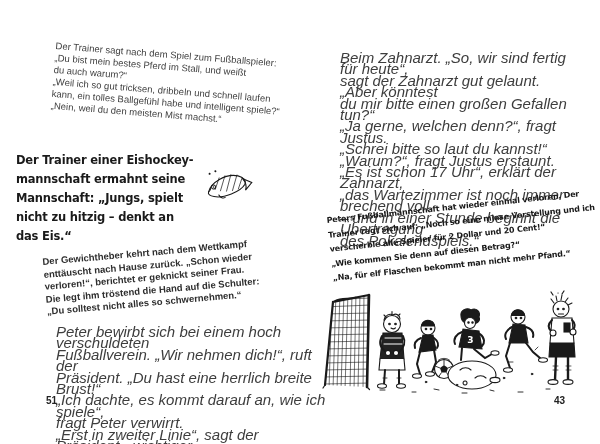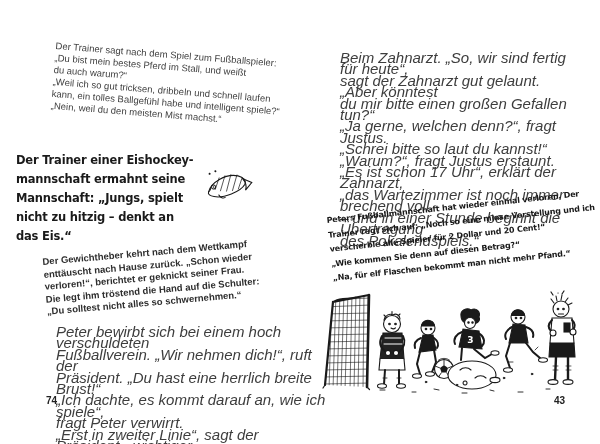--- a/index.html
+++ b/index.html
@@ -71,21 +71,21 @@
 „Du solltest nicht alles so schwernehmen.“</p>
 
     <p class="joke j-italic j4">Peter bewirbt sich bei einem hoch verschuldeten
 Fußballverein. „Wir nehmen dich!“, ruft der
 Präsident. „Du hast eine herrlich breite Brust!“
 „Ich dachte, es kommt darauf an, wie ich spiele“,
 fragt Peter verwirrt.
 „Erst in zweiter Linie“, sagt der Präsident, „wichtiger
 ist die Werbefläche, die wir vermieten können.“</p>
 
-    <span class="pagenum pn-left">74</span>
+    <span class="pagenum pn-left">51</span>
   </div>
 
   <div>
     <p class="joke j-italic j5">Beim Zahnarzt. „So, wir sind fertig für heute“,
 sagt der Zahnarzt gut gelaunt. „Aber könntest
 du mir bitte einen großen Gefallen tun?“
 „Ja gerne, welchen denn?“, fragt Justus.
 „Schrei bitte so laut du kannst!“
 „Warum?“, fragt Justus erstaunt.
 „Es ist schon 17 Uhr“, erklärt der Zahnarzt,

